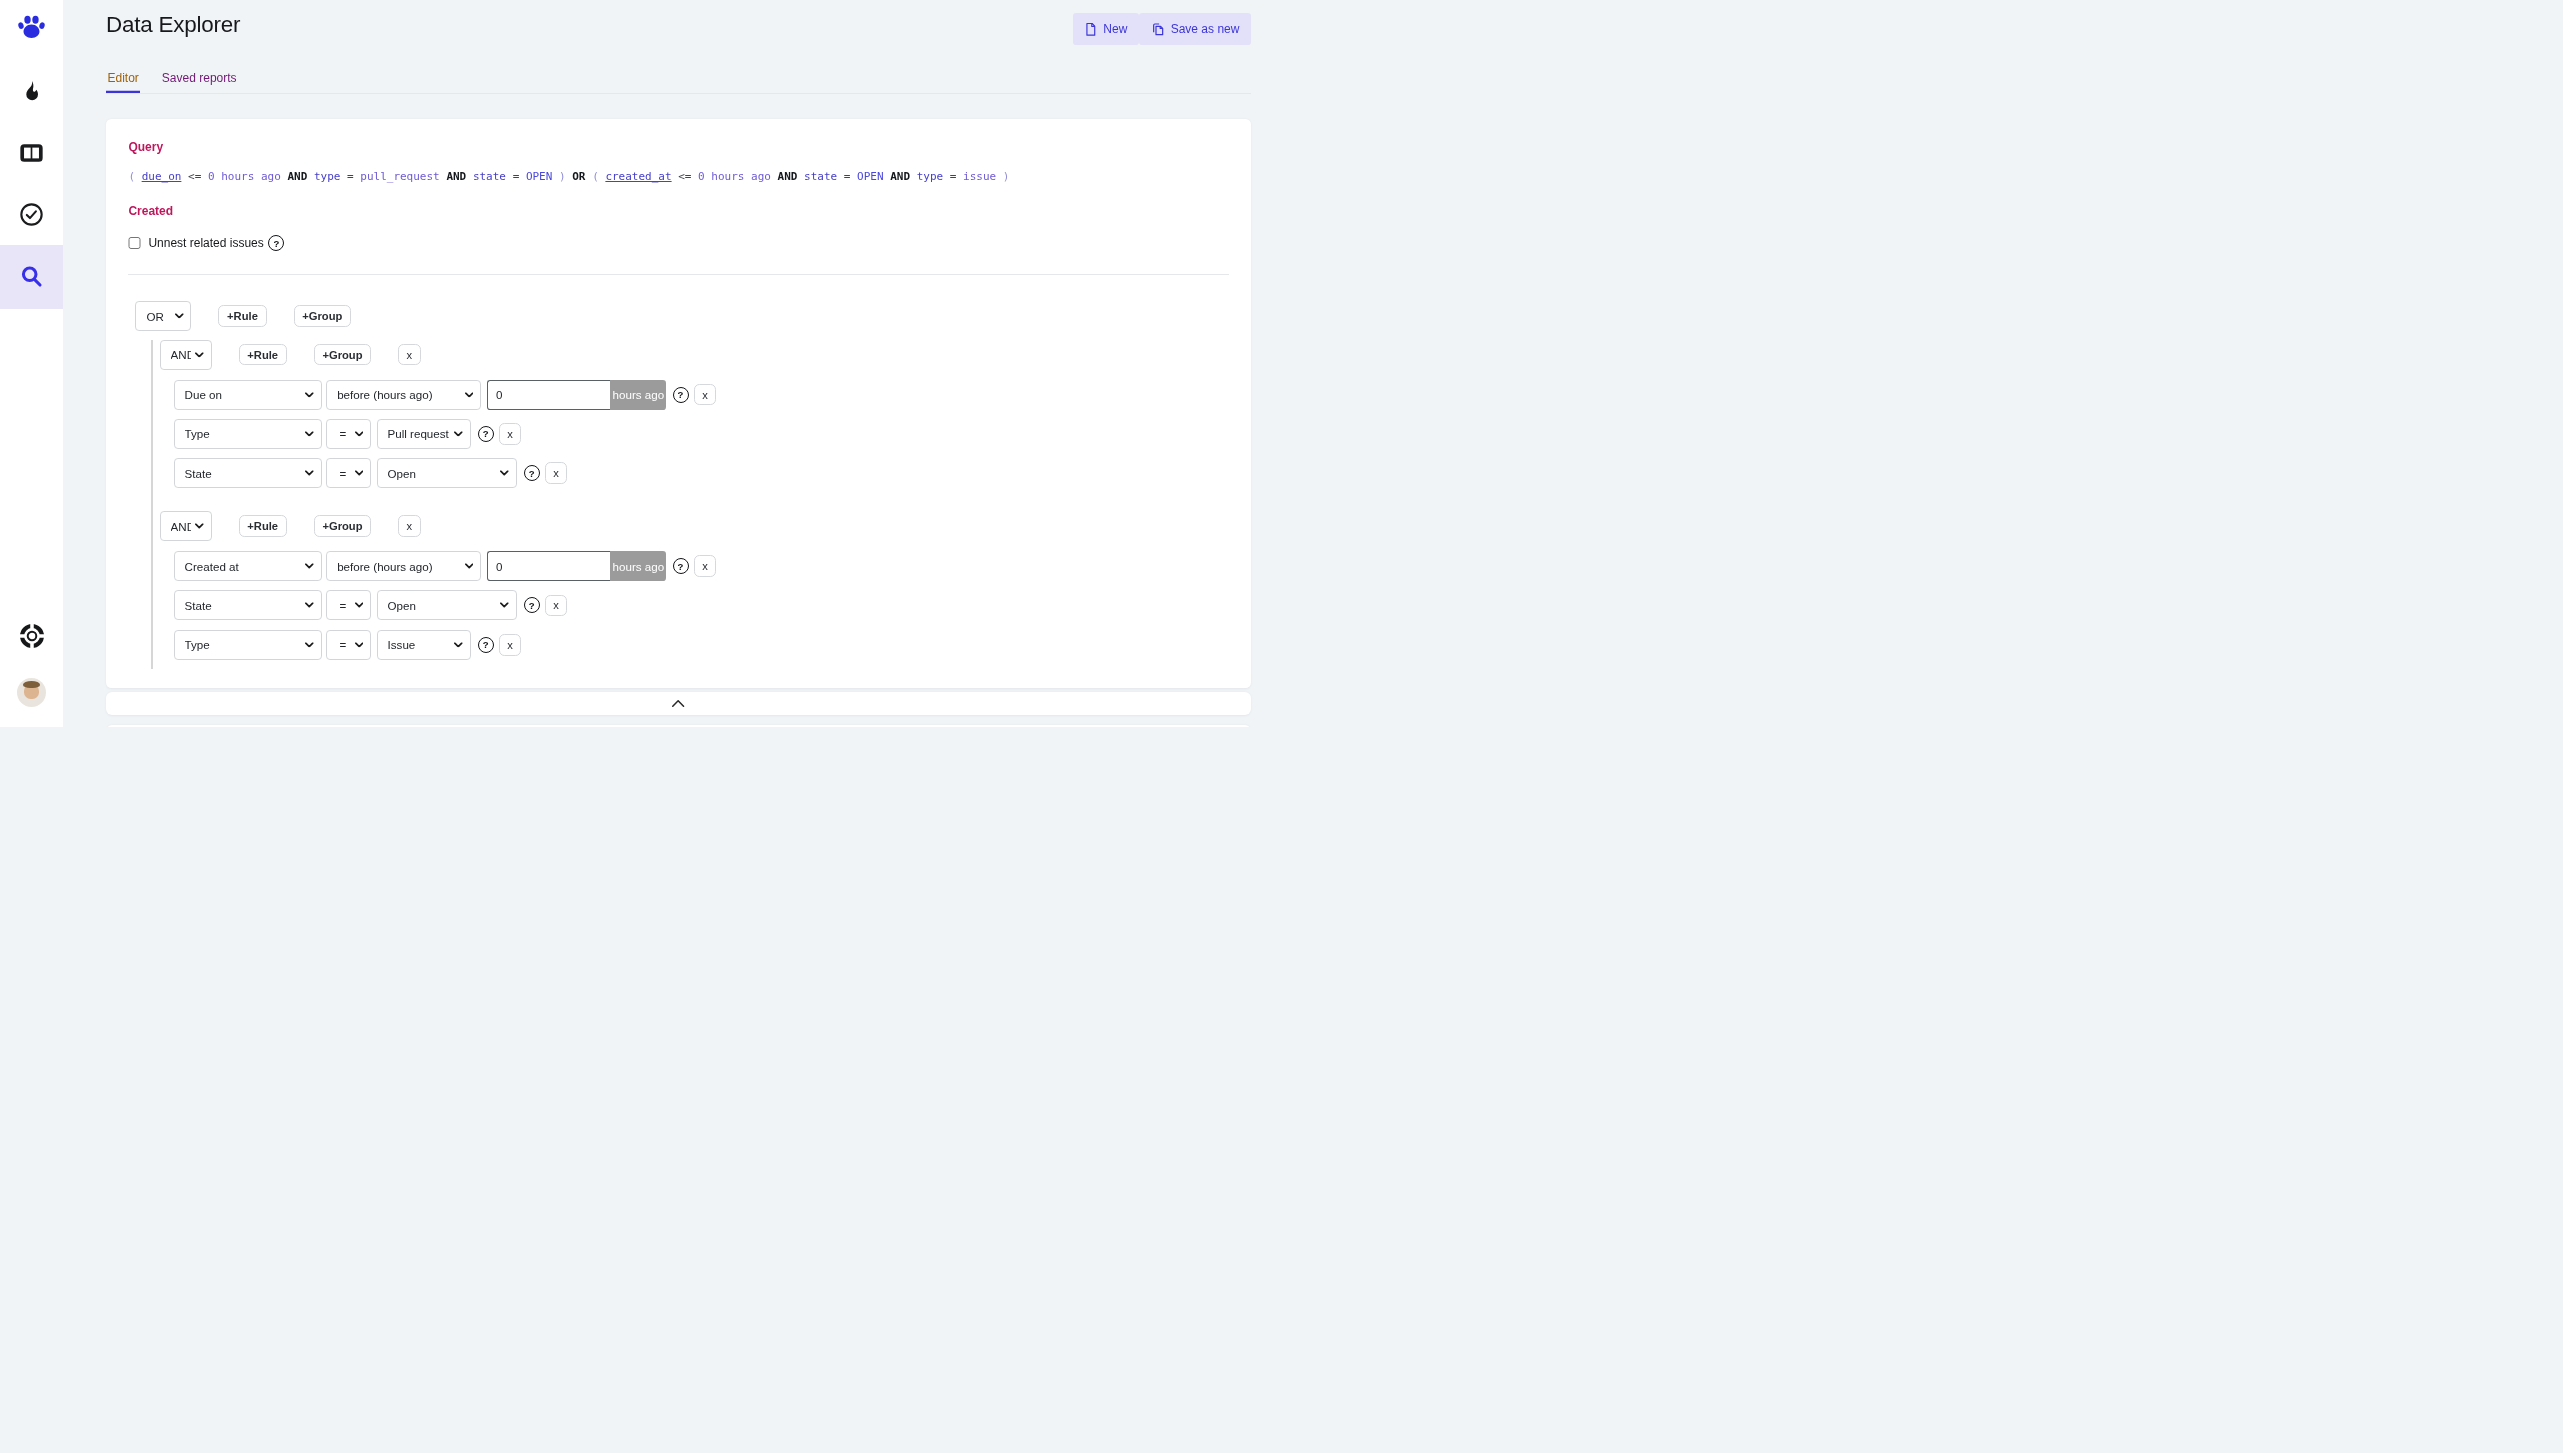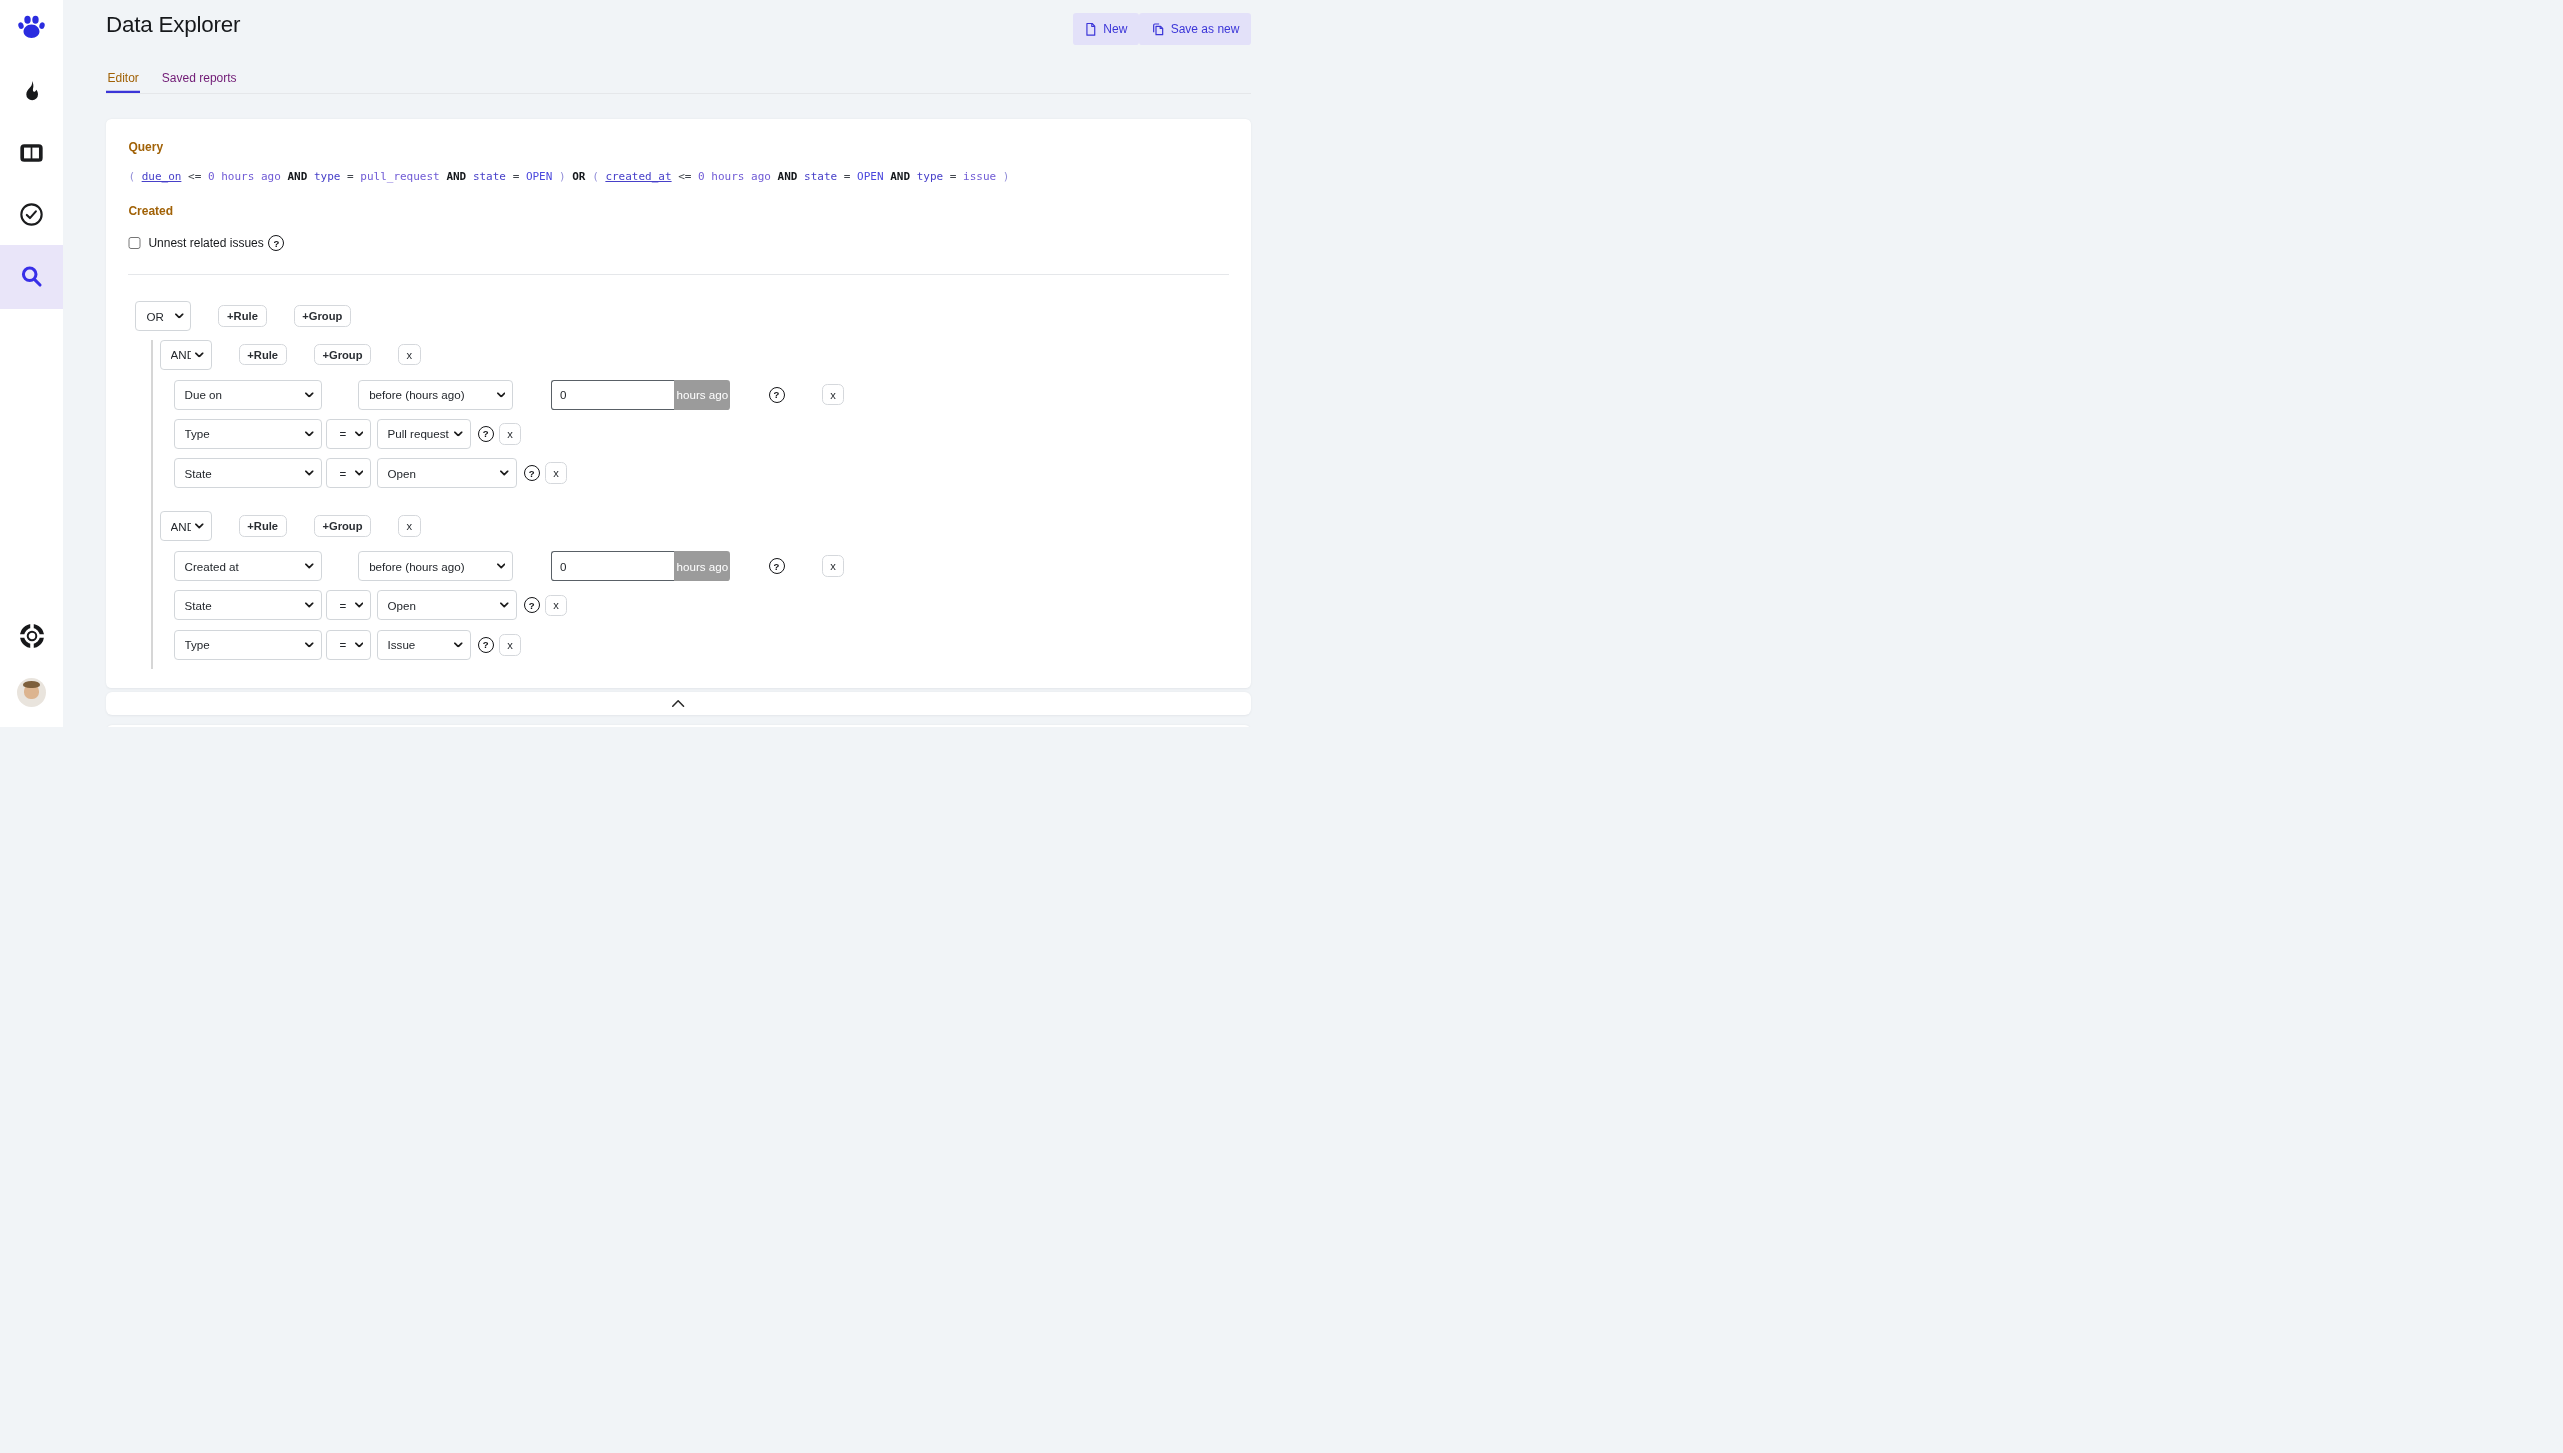--- a/index.html
+++ b/index.html
@@ -21,21 +21,21 @@
   .main { margin-left:63px; padding:0 31px 0 43px; height:533px; }
   .header { display:flex; justify-content:space-between; align-items:flex-start; padding-top:12.3px; }
   .title { font-size:22.4px; font-weight:500; color:#16181b; letter-spacing:-0.2px; }
   .hbtns { display:flex; margin-top:0.8px; }
   .hbtn { display:flex; align-items:center; gap:6.2px; height:32px; padding:0 11.6px; background:#e3e1f9; border:none; border-radius:3.1px; color:#3b35d8; font-size:12px; font-weight:500; font-family:inherit; cursor:pointer; }
   .tabs { display:flex; gap:20px; margin-top:25.5px; border-bottom:0.8px solid #e5e7ea; }
   .tab { font-size:12px; padding:0 1.5px 8.5px; color:#701a75; cursor:pointer; }
   .tab.active { color:#a16207; font-weight:500; box-shadow:inset 0 -2.3px 0 #3b35d8; }
   
   .card { margin-top:25px; background:#ffffff; border-radius:5.4px; box-shadow:0 0.8px 2.3px rgba(16,24,40,.06); padding:21px 22.4px 18.5px; }
-  .sect-label { font-size:12px; font-weight:700; color:#a16207; }
+  .sect-label { font-size:12px; font-weight:700; color:#be185d; }
   .qcode { margin-top:16px; font-family:"DejaVu Sans Mono", monospace; font-size:11px; white-space:nowrap; }
   .tk-p  { color:#928ed8; }
   .tk-f  { color:#4740c9; }
   .tk-fu { color:#4740c9; text-decoration:underline; }
   .tk-o  { color:#41464d; }
   .tk-k  { color:#15181c; font-weight:700; }
   .tk-v  { color:#6f5ad5; }
   .tk-e  { color:#4a47dd; }
   .opts-label { margin-top:21px; }
   .chk-row { margin-top:17px; display:flex; align-items:center; gap:4.6px; font-size:12px; color:#17191c; }
@@ -57,21 +57,21 @@
   .w-val   { width:94px; } .w-valwide { width:140px; }
   .btn { height:21.6px; padding:0 7.7px; background:#fff; border:0.8px solid #d5d8dc; border-radius:5.4px; font-family:inherit; font-size:11.2px; font-weight:600; color:#2a2e33; cursor:pointer; }
   .xbtn { width:22.4px; padding:0; font-weight:500; }
   .gap17 { margin-left:27px; } .gap6 { margin-left:4.6px; } .gap7 { margin-left:5.4px; } .gap8 { margin-left:6.2px; } .gap9 { margin-left:7px; }
   .qb-children { margin-top:6.2px; margin-left:16px; border-left:2.3px solid #d6d6d6; padding:0 0 9.3px 6.2px; }
   .group { }
   .group:first-child { margin-top:8.5px; }
   .group + .group { margin-top:23px; }
   .rules { margin-left:14px; }
   .rule { margin-top:9.3px; }
-  .group > .rules > .rule:first-child { margin-top:10px;gap:32px; }
+  .group > .rules > .rule:first-child { margin-top:10px; }
   .igroup { display:flex; height:30px; }
   .vinput { width:123px; height:30px; border:1.2px solid #596066; border-right:none; border-radius:3.1px 0 0 3.1px; padding:0 7.7px; font-family:inherit; font-size:11.6px; color:#1c2025; }
   .addon { width:56px; height:30px; background:#9b9b9b; color:#ffffff; font-size:11.6px; display:flex; align-items:center; justify-content:center; border-radius:0 3.1px 3.1px 0; }
   .help { width:16px; height:16px; border:1.9px solid #141518; border-radius:50%; display:flex; align-items:center; justify-content:center; font-size:9.6px; font-weight:700; color:#141518; cursor:pointer; flex:none; }
   
   .collapse-bar { margin-top:4.6px; height:22.4px; background:#fff; border-radius:6.2px; box-shadow:0 0.8px 2.3px rgba(16,24,40,.06); display:flex; align-items:center; justify-content:center; cursor:pointer; }
   .next-card { margin-top:10px; height:23px; background:#fff; border-radius:6.2px 6.2px 0 0; box-shadow:0 0.8px 2.3px rgba(16,24,40,.06); }
 </style>
 </head>
 <body>

